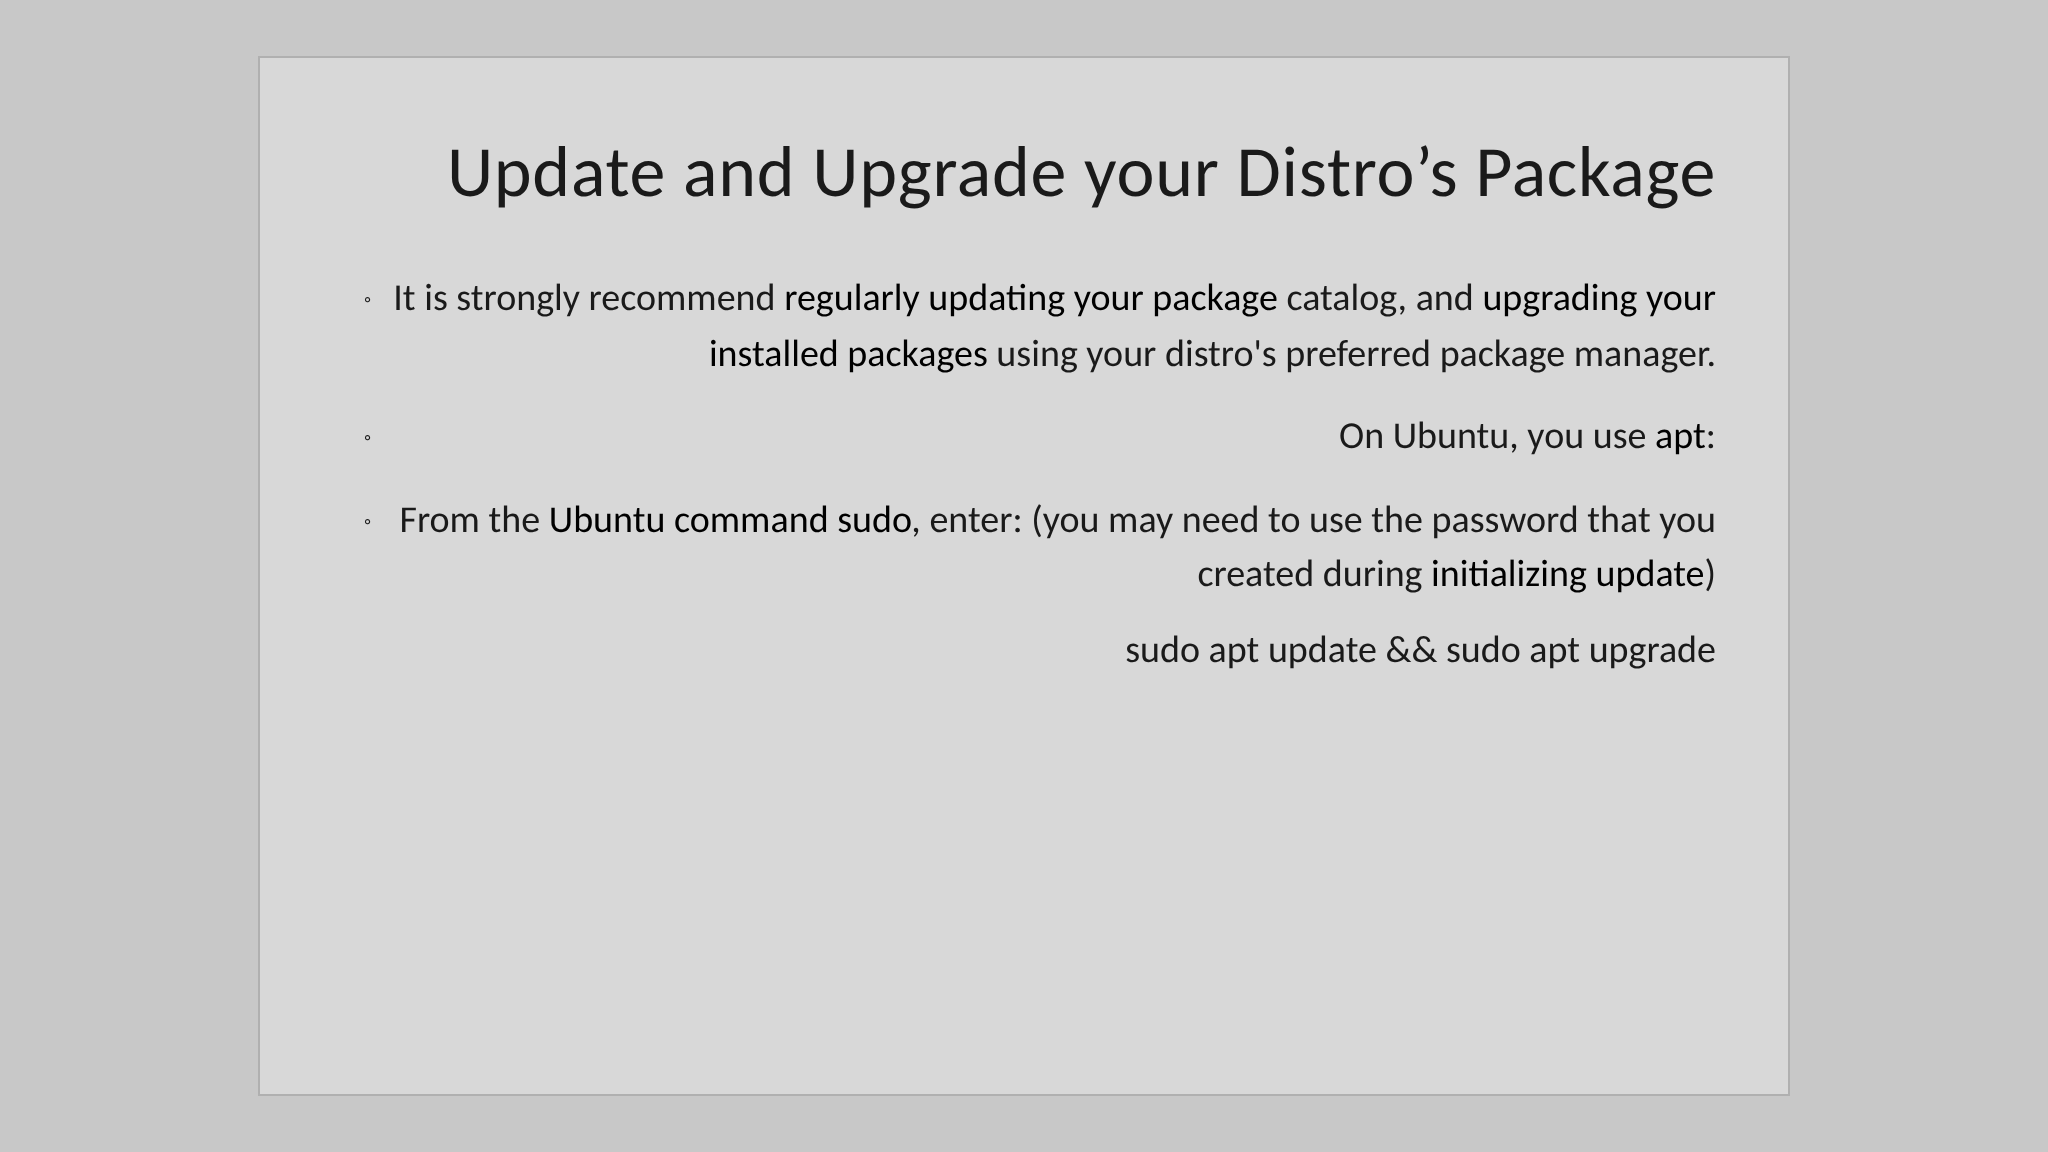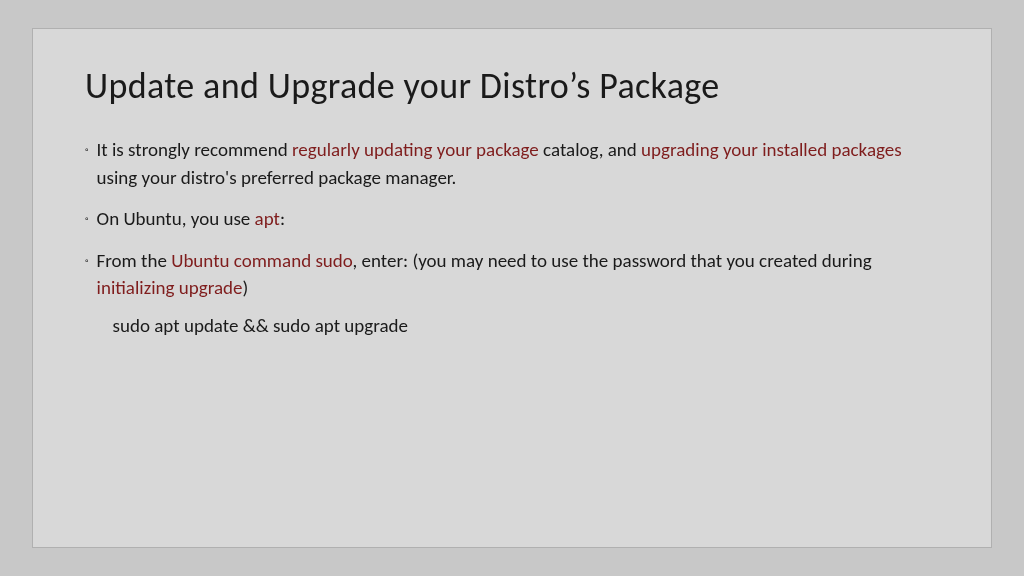--- a/index.html
+++ b/index.html
@@ -12,28 +12,29 @@
       width: 1024px;
       height: 576px;
       background: #c8c8c8;
       display: flex;
       align-items: center;
       justify-content: center;
       font-family: 'Calibri', 'Segoe UI', Arial, sans-serif;
     }
 
     .slide {
-      width: 960px;
+      width: 766px;
       height: 520px;
       background: #d8d8d8;
       border: 1px solid #b0b0b0;
-      padding: 36px 64px 36px 52px;
+      padding: 36px 36px 36px 52px;
       display: flex;
       flex-direction: column;
       gap: 0;
+      text-align: right;
     }
 
     .slide-title {
       font-size: 36px;
       font-weight: 300;
       color: #1a1a1a;
       letter-spacing: 0.01em;
       margin-bottom: 28px;
       line-height: 1.2;
     }
@@ -59,21 +60,21 @@
       margin-top: 7px;
       flex-shrink: 0;
       color: #1a1a1a;
     }
 
     .bullet-text {
       flex: 1;
     }
 
     .red {
-      color: #7f1d1d;
+      color: #000000;
     }
 
     .command-block {
       margin-top: 10px;
       margin-left: 16px;
       font-size: 19px;
       color: #1a1a1a;
       font-family: 'Calibri', Arial, sans-serif;
       font-weight: 400;
     }
@@ -95,19 +96,19 @@
     <li class="bullet-item">
       <span class="bullet-marker">◦</span>
       <span class="bullet-text">
         On Ubuntu, you use <span class="red">apt</span>:
       </span>
     </li>
 
     <li class="bullet-item">
       <span class="bullet-marker">◦</span>
       <span class="bullet-text">
-        From the <span class="red">Ubuntu command sudo</span>, enter: (you may need to use the password that you created during <span class="red">initializing upgrade</span>)
+        From the <span class="red">Ubuntu command sudo</span>, enter: (you may need to use the password that you created during <span class="red">initializing update</span>)
         <div class="command-block">sudo apt update &amp;&amp; sudo apt upgrade</div>
       </span>
     </li>
 
   </ul>
 </div>
 
 </body></html>

